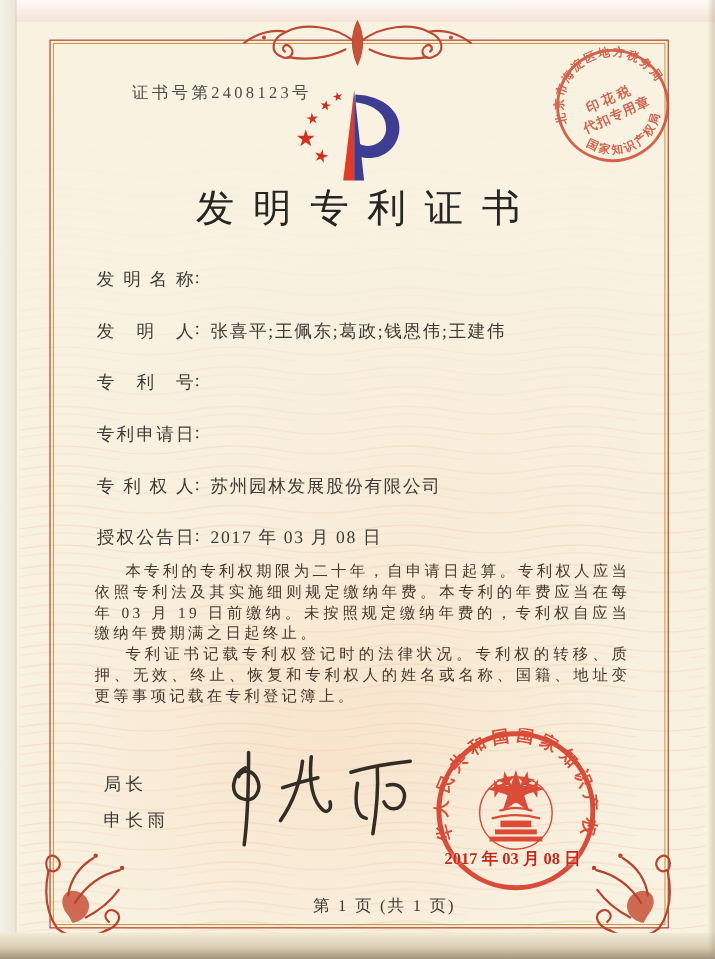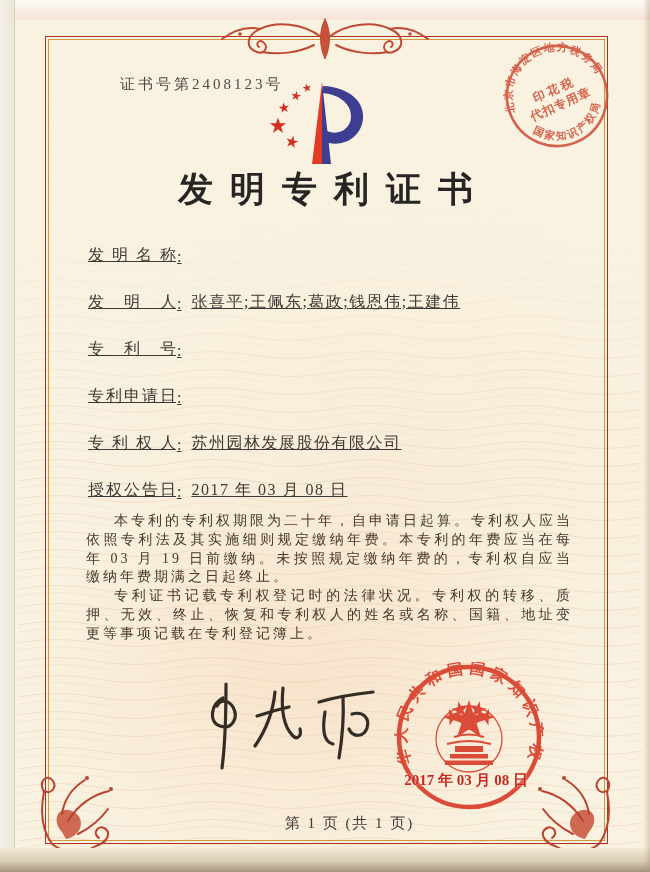--- a/index.html
+++ b/index.html
@@ -23,24 +23,24 @@
   .waves{position:absolute;left:18px;top:22px;z-index:1;opacity:.85;}
   .wave-fade{position:absolute;left:18px;top:22px;width:624px;height:828px;z-index:1;
              background:linear-gradient(#f9f2e1 6%,rgba(249,242,225,.75) 26%,rgba(249,242,225,0) 52%);}
   
   .frame{position:absolute;left:45px;top:36px;width:561px;height:806px;border:1.5px solid #ad3125;z-index:3;}
   .frame::before{content:"";position:absolute;left:2px;top:2px;right:2px;bottom:2px;border:1px solid #c99b3f;}
   .ornament{position:absolute;z-index:4;}
   
   .txt{position:absolute;z-index:5;}
   #certno{left:76px;top:75px;font-size:15px;letter-spacing:3px;color:#4c4a46;margin-left:44px;}
-  #title{left:45px;top:166px;width:561px;text-align:center;font-size:35px;font-weight:700;
+  #title{left:45px;top:166px;width:561px;text-align:center;font-size:35px;font-weight:400;
          letter-spacing:17px;padding-left:17px;box-sizing:border-box;color:#262524;}
   #fields{left:88px;top:244px;width:482px;font-size:16px;color:#3d3a35;}
-  .row{display:flex;align-items:flex-end;margin-bottom:25px;height:22px;text-decoration:underline;}
+  .row{display:flex;align-items:flex-start;margin-bottom:25px;height:22px;}
   .flabel{display:inline-block;width:88px;text-align:justify;text-align-last:justify;letter-spacing:0;}
   .fcolon{margin:0 10px 0 1px;}
   .fvalue{letter-spacing:1.5px;white-space:nowrap;}
   #paras{left:86px;top:512px;width:487px;font-size:14px;line-height:18.8px;letter-spacing:3px;
          text-align:justify;color:#45392d;}
   #paras p{margin:0;text-indent:2em;}
   #officer{left:94px;top:706px;font-size:16px;letter-spacing:4px;color:#3b3833;line-height:1;}
   #officer .oline{margin-bottom:17px;}
   #sealdate{left:398px;top:771px;width:136px;text-align:center;font-size:15px;font-weight:bold;
             color:#c6281b;z-index:6;text-shadow:0 0 2px rgba(255,248,238,.9);}
@@ -170,20 +170,24 @@
         <span class="fcolon">:</span>
       <span class="fvalue">2017 年 03 月 08 日</span>
     </div>
   </div>
 
   <div id="paras" class="txt">
     <p>本专利的专利权期限为二十年，自申请日起算。专利权人应当依照专利法及其实施细则规定缴纳年费。本专利的年费应当在每年 03 月 19 日前缴纳。未按照规定缴纳年费的，专利权自应当缴纳年费期满之日起终止。</p>
     <p>专利证书记载专利权登记时的法律状况。专利权的转移、质押、无效、终止、恢复和专利权人的姓名或名称、国籍、地址变更等事项记载在专利登记簿上。</p>
   </div>
 
+  <div id="officer" class="txt">
+    <div class="oline">局长</div>
+    <div class="oline">申长雨</div>
+  </div>
 
   <svg id="sig" class="art" width="188" height="106" viewBox="0 0 188 106">
     <g fill="none" stroke="#332d26" stroke-width="3.2" stroke-linecap="round">
       <path d="M30,22 C18,28 15,46 27,50 C39,54 46,42 40,31 C36,24 27,23 24,30"></path>
       <path d="M33,8 C33,32 33,62 29,92"></path>
       <path d="M82,16 C80,36 73,54 62,70"></path>
       <path d="M64,40 C76,36 87,33 96,31"></path>
       <path d="M90,12 C88,32 90,50 100,60 C104,64 109,60 107,53"></path>
       <path d="M126,26 C143,21 162,18 180,16"></path>
       <path d="M150,21 C151,42 149,64 146,82"></path>

